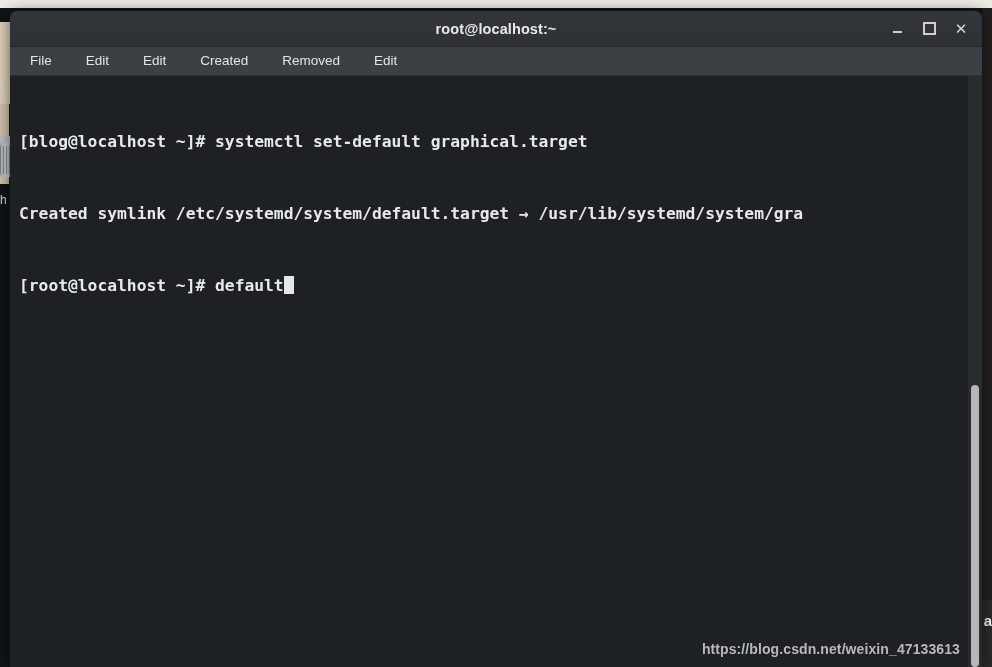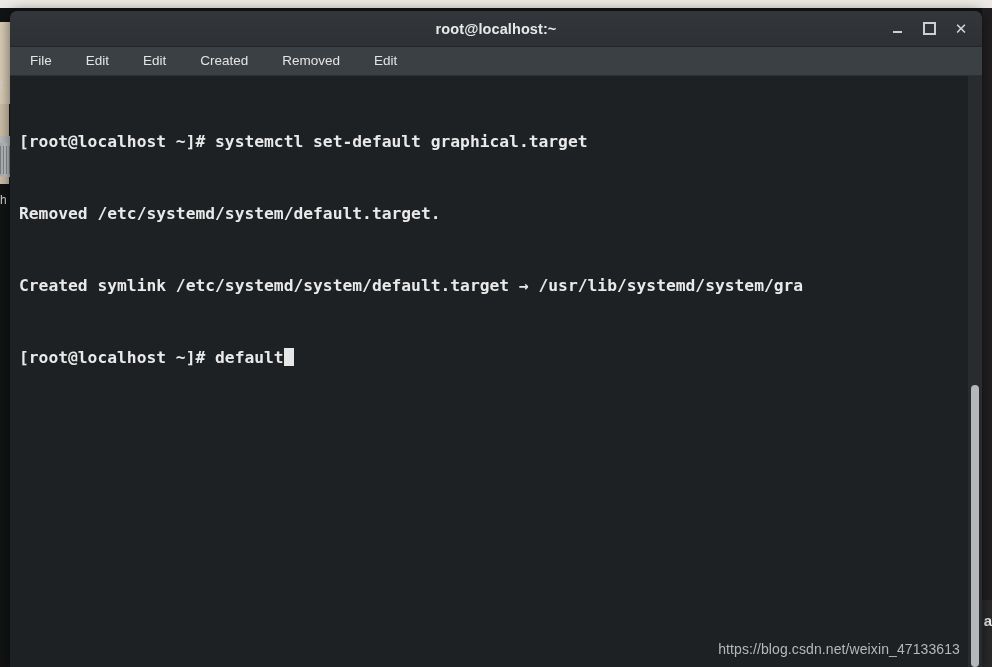--- a/index.html
+++ b/index.html
@@ -284,20 +284,21 @@
 
   .watermark {
     position: absolute;
     right: 22px;
     bottom: 12px;
     font-size: 14px;
     color: #b6b8ba;
     font-family: "Liberation Sans", sans-serif;
     letter-spacing: .1px;
     user-select: none;
+    font-weight: bold;
   }
 </style>
 </head>
 <body>
 
 <div id="screen">
 
   <div class="desktop">
     <div class="top-panel"></div>
     <div class="desktop-left-strip"></div>
@@ -342,22 +343,21 @@
       <div class="menu-item">File</div>
       <div class="menu-item">Edit</div>
       <div class="menu-item">Edit</div>
       <div class="menu-item">Created</div>
       <div class="menu-item">Removed</div>
       <div class="menu-item">Edit</div>
     </div>
 
     <div class="term-body">
       <div class="term-text">
-        <div class="term-line">[root@localhost ~]# systemctl set-default graphical.target</div>
-        <div class="term-line">Removed /etc/systemd/system/default.target.</div>
+        <div class="term-line">[blog@localhost ~]# systemctl set-default graphical.target</div>
         <div class="term-line">Created symlink /etc/systemd/system/default.target → /usr/lib/systemd/system/gra</div>
         <div class="term-line"><span>[root@localhost ~]# default</span><span class="cursor-block"></span></div>
       </div>
 
       <div class="scrollbar-track">
         <div class="scrollbar-thumb"></div>
       </div>
 
       <div class="watermark">https://blog.csdn.net/weixin_47133613</div>
     </div>

